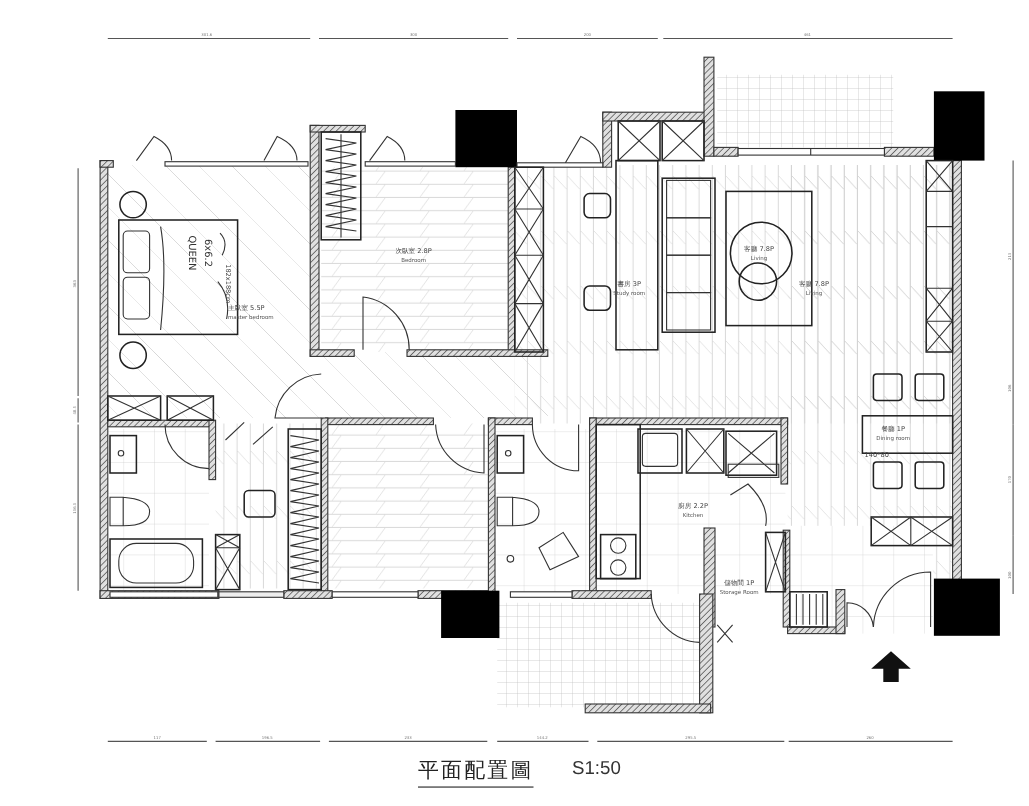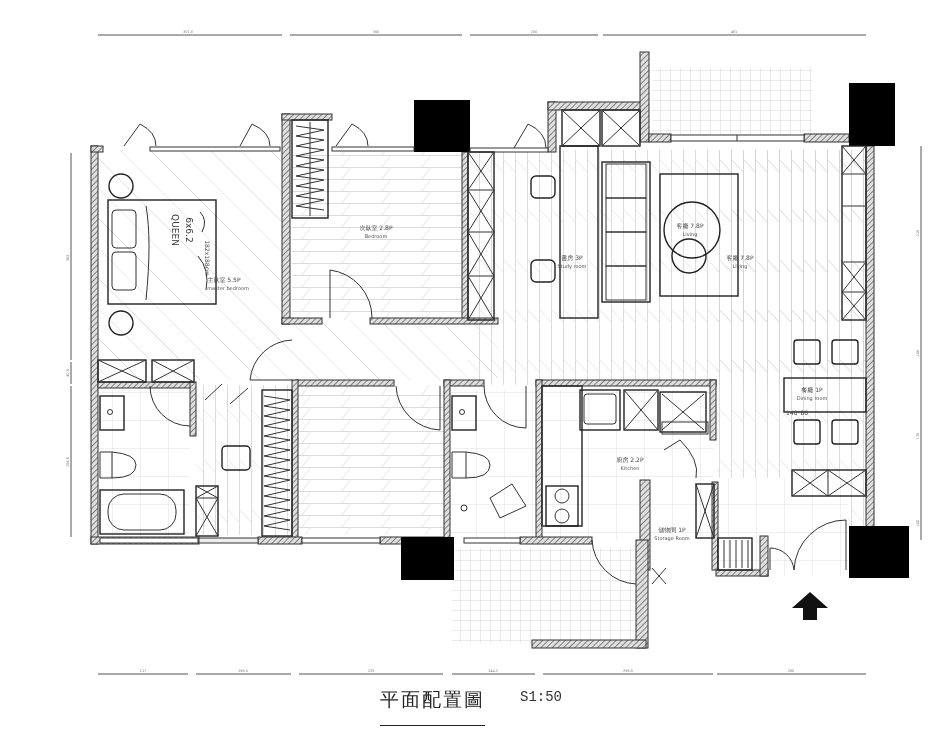--- a/index.html
+++ b/index.html
@@ -7,22 +7,22 @@
   svg{position:absolute;left:0;top:0;}
   .wall{fill:url(#hatch);stroke:#333;stroke-width:1;}
   .col{fill:#000;}
   .thin{fill:none;stroke:#333;stroke-width:1;}
   .med{fill:none;stroke:#222;stroke-width:1.4;}
   .dim{stroke:#555;stroke-width:1;}
   .dimtxt{font-size:3.5px;fill:#777;font-family:"DejaVu Sans",sans-serif;}
   .lbl{font-size:6px;fill:#444;font-family:"DejaVu Sans",sans-serif;}
   .lbl-en{font-size:5px;fill:#555;font-family:"DejaVu Sans",sans-serif;}
   .bedtxt{font-size:9px;fill:#333;font-family:"DejaVu Sans",sans-serif;}
-  .title{position:absolute;left:380px;top:687px;font-family:"DejaVu Sans",sans-serif;font-size:19px;color:#222;letter-spacing:2px;border-bottom:1.5px solid #222;padding-bottom:12px;}
-  .scale{position:absolute;left:520px;top:689px;font-family:Liberation Mono, monospace;font-size:14px;color:#333;}
+  .title{position:absolute;left:380px;top:687px;font-family:"DejaVu Sans",sans-serif;font-size:19px;color:#222;letter-spacing:2px;border-bottom:1.5px solid #222;padding-bottom:2px;}
+  .scale{position:absolute;left:520px;top:689px;font-family:Liberation Sans, sans-serif;font-size:17px;color:#333;}
 </style>
 </head>
 <body>
 
 <svg width="935" height="733" viewBox="0 0 935 733">
   <defs>
     <pattern id="hatch" width="4" height="4" patternUnits="userSpaceOnUse" patternTransform="rotate(45)">
       <rect width="4" height="4" fill="#e0e0e0"></rect>
       <line x1="0" y1="0" x2="0" y2="4" stroke="#555" stroke-width="1.4"></line>
     </pattern>

